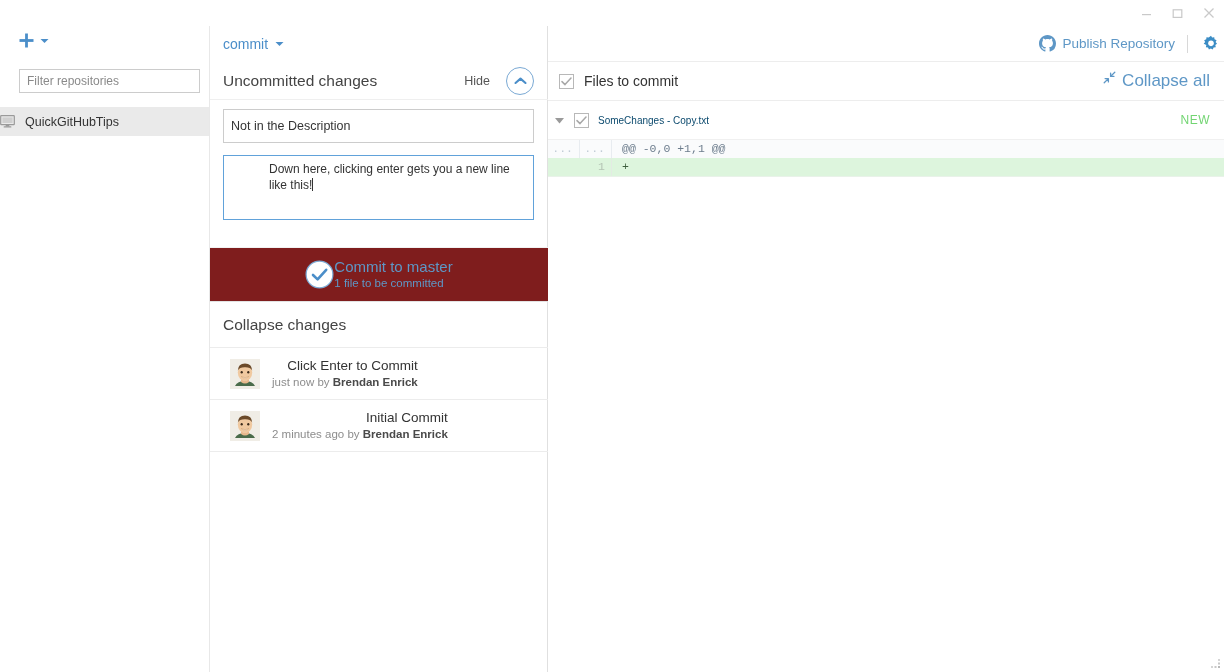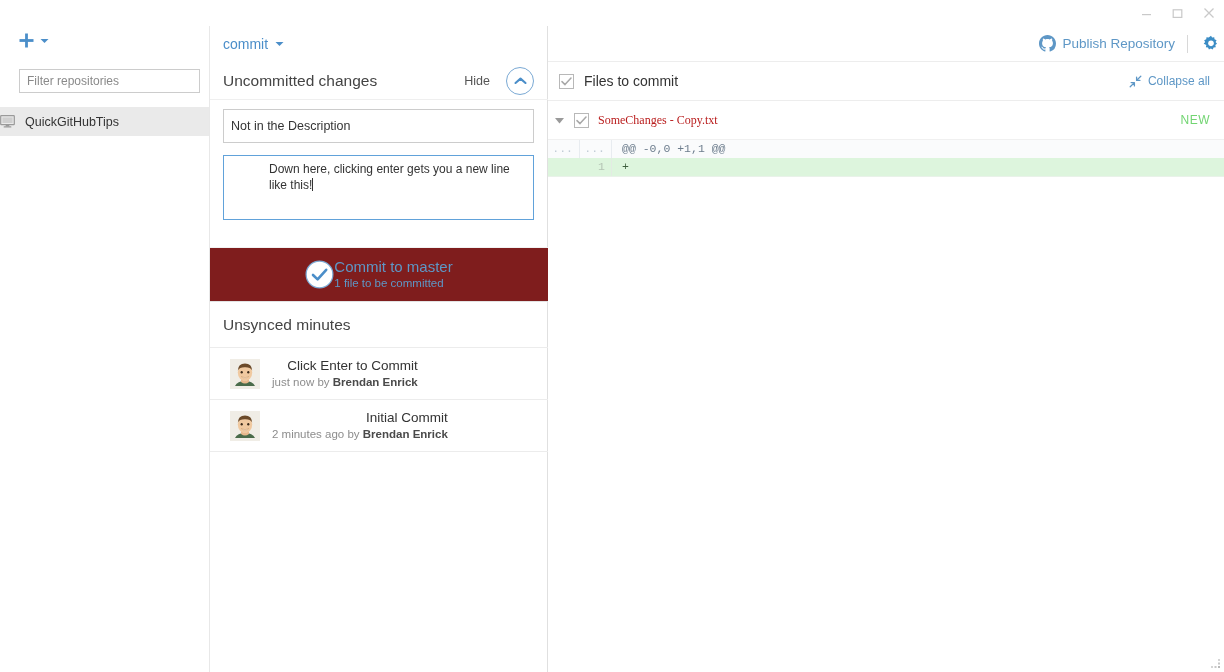--- a/index.html
+++ b/index.html
@@ -288,22 +288,22 @@
     gap: 10px;
     border-bottom: 1px solid #ededed;
   }
   .files-label {
     font-size: 14px;
     color: #333333;
   }
   .collapse-all {
     position: absolute;
     right: 14px;
-    display: flex; align-items: flex-end; gap: 6px;
-    font-size: 12px;
+    display: flex; align-items: flex-start; gap: 6px;
+    font-size: 17px;
     color: #5e97c6;
     cursor: default;
   }
 
   .checkbox {
     width: 15px; height: 15px;
     border: 1px solid #b8b8b8;
     background: #ffffff;
     display: flex; align-items: center; justify-content: center;
     flex: none;
@@ -315,23 +315,22 @@
     top: 75px; left: 0;
     width: 676px; height: 39px;
     display: flex;
     align-items: center;
     padding-left: 6px;
     gap: 9px;
     border-bottom: 1px solid #f0f0f0;
     cursor: default;
   }
   .file-name {
-    font-size: 12px;
-    color: #b91c1c;
-    font-family: Liberation Serif, serif;
+    font-size: 10px;
+    color: #0c4a6e;
   }
   .new-badge {
     position: absolute;
     right: 14px;
     font-size: 12px;
     letter-spacing: 0.5px;
     color: #72d572;
   }
   .tri { display: block; }
 
@@ -462,21 +461,21 @@
         <circle cx="14.5" cy="14.5" r="13.4" fill="#ffffff" stroke="#7aa9d4" stroke-width="1.2"></circle>
         <path d="M8 15 L12.6 19.4 L21.2 9.8" stroke="#4b8ec9" stroke-width="2.6" fill="none" stroke-linecap="round" stroke-linejoin="round"></path>
       </svg>
       <div class="commit-texts">
         <span class="commit-main">Commit to master</span>
         <span class="commit-sub">1 file to be committed</span>
       </div>
     </div>
 
     <div class="unsynced-hdr">
-      <span class="unsynced-title">Unsynced minutes</span>
+      <span class="unsynced-title">Collapse changes</span>
     </div>
 
     <div class="commit-list">
 
       <div class="commit-row">
         <svg class="avatar" viewBox="0 0 30 30">
           <rect width="30" height="30" fill="#f0ede6"></rect>
           <path d="M5 27 q2.5 -5 10 -5 q7.5 0 10 5 z" fill="#4a6b4a"></path>
           <path d="M11 20 q4 3 8 0 l0 3 q-4 3 -8 0 z" fill="#e8b98e"></path>
           <ellipse cx="15" cy="13.5" rx="7.2" ry="8.4" fill="#f0c9a0"></ellipse>

